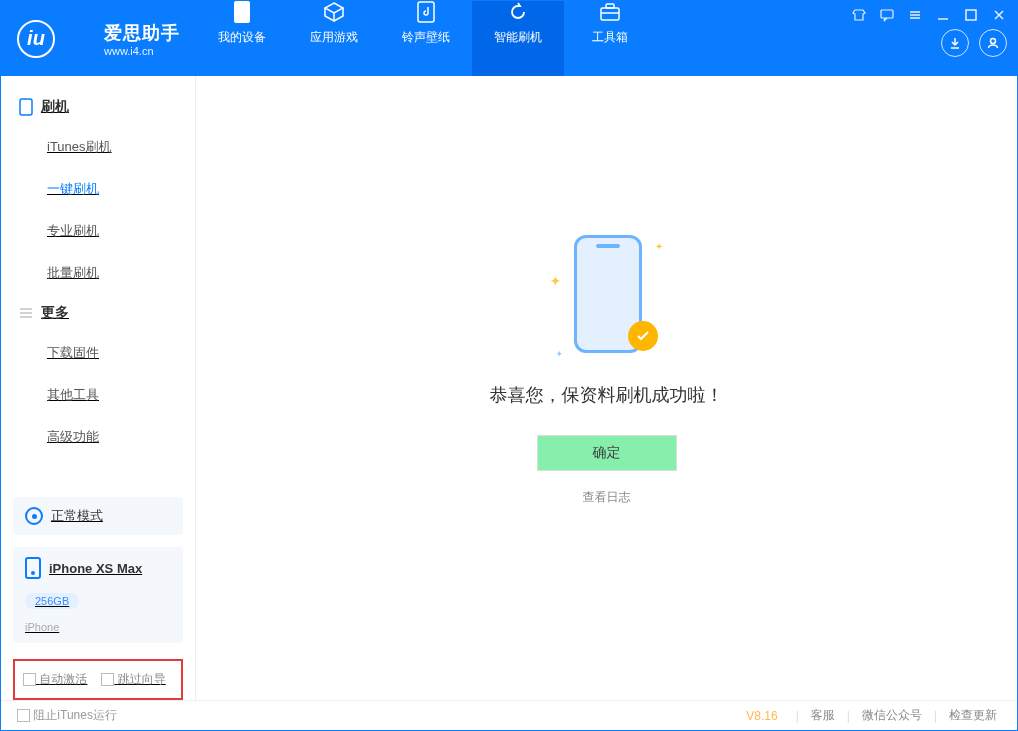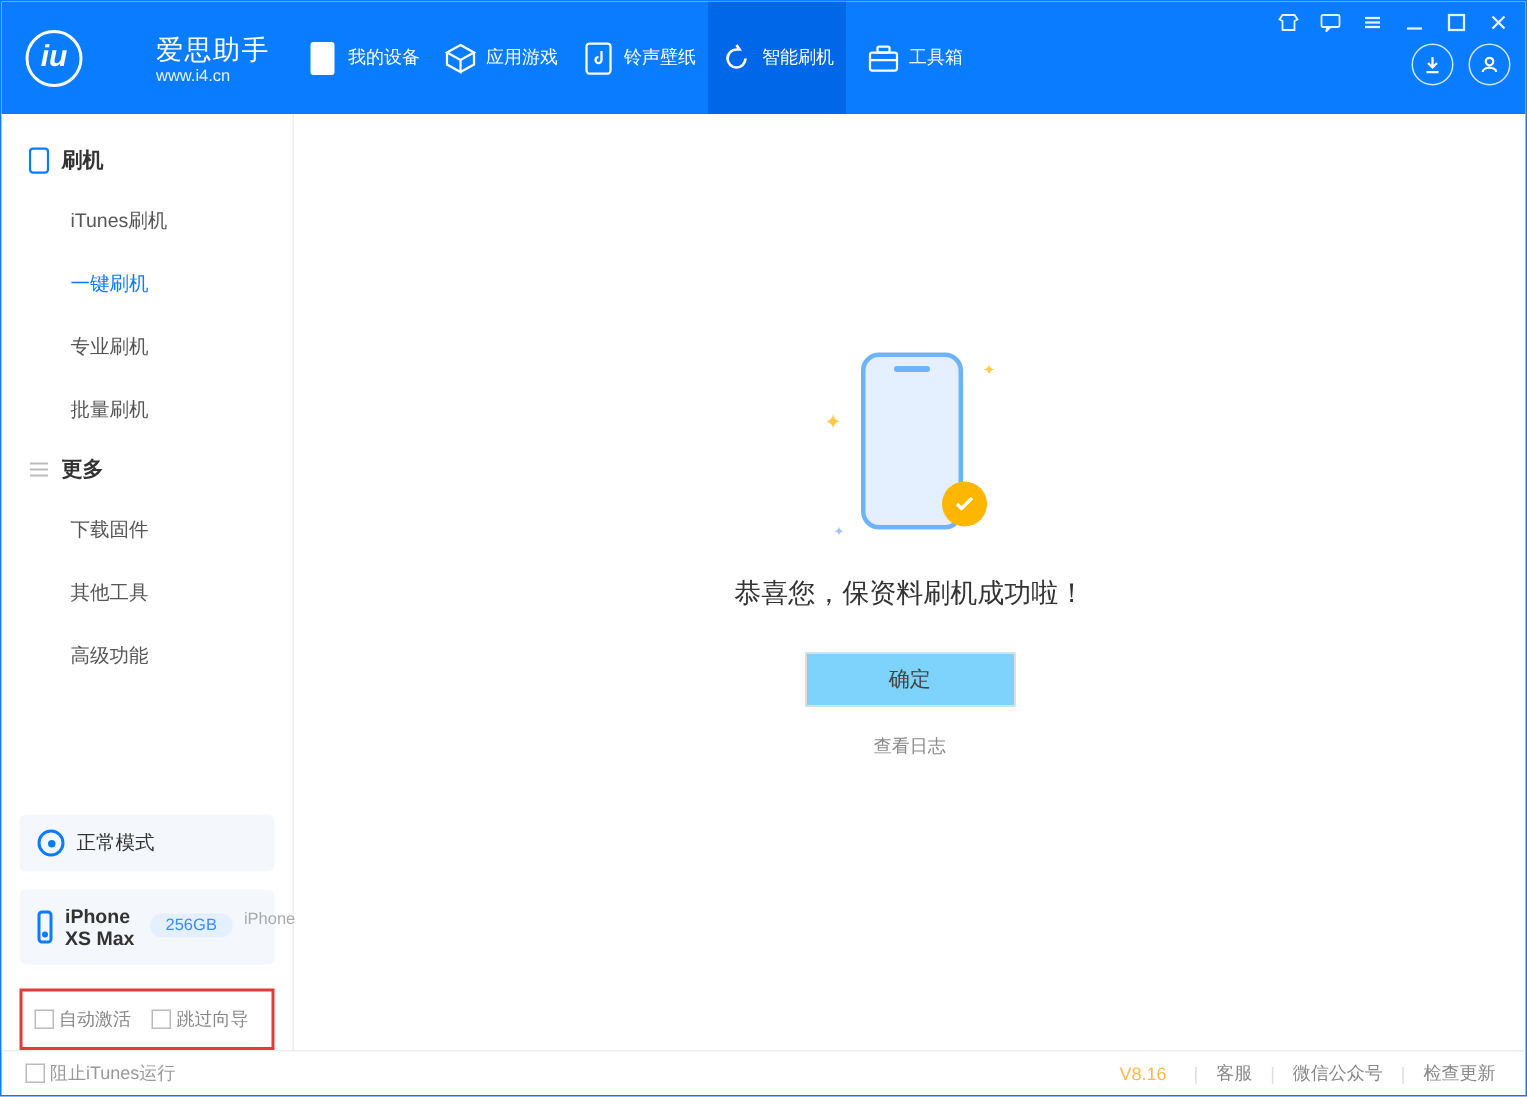--- a/index.html
+++ b/index.html
@@ -1,57 +1,57 @@
 <!DOCTYPE html>
 <html><head>
 <meta charset="utf-8">
 <style>
   * { margin: 0; padding: 0; box-sizing: border-box; }
   body { font-family: "Microsoft YaHei", "PingFang SC", sans-serif; background: #fff; width: 1018px; height: 731px; border: 1px solid #0a7cff; position: relative; overflow: hidden; }
   .header { background: #0a7cff; height: 75px; display: flex; align-items: stretch; }
   .logo-area { display: flex; align-items: center; padding: 0 16px; width: 195px; color: #fff; justify-content: space-between; }
   .logo-icon { width: 38px; height: 38px; border-radius: 50%; border: 2px solid #fff; display: flex; align-items: center; justify-content: center; font-weight: bold; font-size: 20px; font-style: italic; }
   .logo-text { margin-left: 8px; }
-  .logo-title { font-size: 18px; font-weight: 400; letter-spacing: 1px; }
+  .logo-title { font-size: 18px; font-weight: 700; letter-spacing: 1px; }
   .logo-sub { font-size: 11px; opacity: 0.9; }
   .nav { display: flex; }
-  .nav-item { width: 92px; display: flex; align-items: center; justify-content: center; color: #fff; font-size: 12px; cursor: pointer; gap: 6px; }
+  .nav-item { width: 92px; display: flex; flex-direction: column; align-items: center; color: #fff; font-size: 12px; cursor: pointer; gap: 6px; }
   .nav-item.active { background: #0068e8; }
   .nav-icon { width: 22px; height: 22px; display: flex; align-items: center; justify-content: center; }
   .top-right { position: absolute; right: 0; top: 0; height: 75px; display: flex; flex-direction: column; align-items: flex-end; padding: 6px 10px; color: #fff; gap: 6px; }
   .window-controls { display: flex; gap: 12px; align-items: center; }
   .wc { width: 16px; height: 16px; cursor: pointer; display: flex; align-items: center; justify-content: center; opacity: 0.9; }
   .circle-btn { width: 28px; height: 28px; border: 1.5px solid rgba(255,255,255,0.8); border-radius: 50%; display: flex; align-items: center; justify-content: center; cursor: pointer; }
   .circle-row { display: flex; gap: 10px; }
   .layout { display: flex; height: calc(100% - 75px - 30px); }
-  .sidebar { width: 195px; border-right: 1px solid #eee; padding-top: 12px; background: #fff; display: flex; flex-direction: column; }
+  .sidebar { width: 195px; border-right: 1px solid #eee; padding-top: 12px; background: #fff; display: flex; flex-direction: column; text-decoration: underline; }
   .sb-header { display: flex; align-items: center; gap: 8px; padding: 10px 18px; font-size: 14px; font-weight: 600; color: #333; }
   .sb-list { padding-left: 38px; }
   .sb-item { padding: 12px 8px; font-size: 13px; color: #555; cursor: pointer; }
   .sb-item.active { color: #0a7cff; }
   .sb-spacer { flex: 1; }
   .sb-status, .sb-device { margin: 6px 12px; background: #f4f7fb; border-radius: 4px; padding: 10px 12px; font-size: 13px; color: #333; display: flex; align-items: center; gap: 8px; }
-  .sb-device { flex-direction: row; align-items: flex-start; }
+  .sb-device { flex-direction: column; align-items: flex-start; }
   .dev-row { display:flex; align-items:center; gap:8px; width:100%; }
   .dev-name { font-weight: 600; color: #333; }
   .dev-capacity { margin-top: 6px; font-size: 11px; color: #3a8cff; background: #e4f0ff; padding: 2px 10px; border-radius: 10px; }
   .dev-type { margin-top: 4px; font-size: 11px; color: #aaa; }
   .highlight-box { margin: 10px 12px 0; border: 2px solid #e23b3b; padding: 10px 8px; display: flex; gap: 14px; font-size: 12px; color: #888; align-items:center;}
   .cb { width: 13px; height: 13px; border: 1px solid #bbb; display: inline-block; vertical-align: middle; }
   .main { flex: 1; position: relative; display: flex; flex-direction: column; align-items: center; justify-content: center; }
   .illustration { width: 130px; height: 130px; position: relative; margin-top: -40px; }
   .phone { width: 68px; height: 118px; border: 3px solid #6db3ff; border-radius: 12px; background: #e4f0ff; position: absolute; left: 32px; top: 4px; }
   .phone::before { content:""; position:absolute; top:6px; left:50%; transform:translateX(-50%); width:24px; height:4px; border-radius:3px; background:#6db3ff; }
   .check { width: 30px; height: 30px; background: #ffb600; border-radius: 50%; position: absolute; right: 14px; bottom: 10px; display:flex; align-items:center; justify-content:center; }
   .sparkle { position:absolute; color:#ffc94d; font-size:14px; }
   .sparkle.s1 { left: 8px; top: 42px; }
   .sparkle.s2 { right: 8px; top: 10px; font-size:10px;}
   .sparkle.s3 { left: 14px; bottom: 2px; font-size:9px; color:#9ec7ff;}
   .msg { font-size: 18px; color: #333; margin-top: 22px; font-weight: 500; }
-  .ok-btn { margin-top: 28px; width: 140px; height: 36px; border: 1px solid #ddd; background: #7dd3fc; font-size: 14px; color: #444; cursor: pointer; }
+  .ok-btn { margin-top: 28px; width: 140px; height: 36px; border: 1px solid #ddd; background: #86efac; font-size: 14px; color: #444; cursor: pointer; }
   .log-link { margin-top: 18px; font-size: 12px; color: #888; cursor: pointer; }
   .footer { height: 30px; border-top: 1px solid #eee; display: flex; align-items: center; padding: 0 16px; font-size: 12px; color: #999; }
   .footer-right { margin-left: auto; display: flex; align-items: center; gap: 8px; }
   .foot-link { color: #888; cursor: pointer; padding: 0 4px; }
   .divider { color: #ddd; }
   .ver { color: #ffb84d; margin-right: 10px; }
   .status-dot { width:18px; height:18px; border:2px solid #0a7cff; border-radius:50%; display:flex; align-items:center; justify-content:center;}
   .status-dot::after{content:""; width:5px;height:5px;border-radius:50%; background:#0a7cff;}
   .dev-icon{ width:16px;height:22px;border:2px solid #0a7cff; border-radius:3px; position:relative;}
   .dev-icon::after{content:""; position:absolute;bottom:2px;left:50%;transform:translateX(-50%); width:4px;height:4px;border-radius:50%;background:#0a7cff;}

